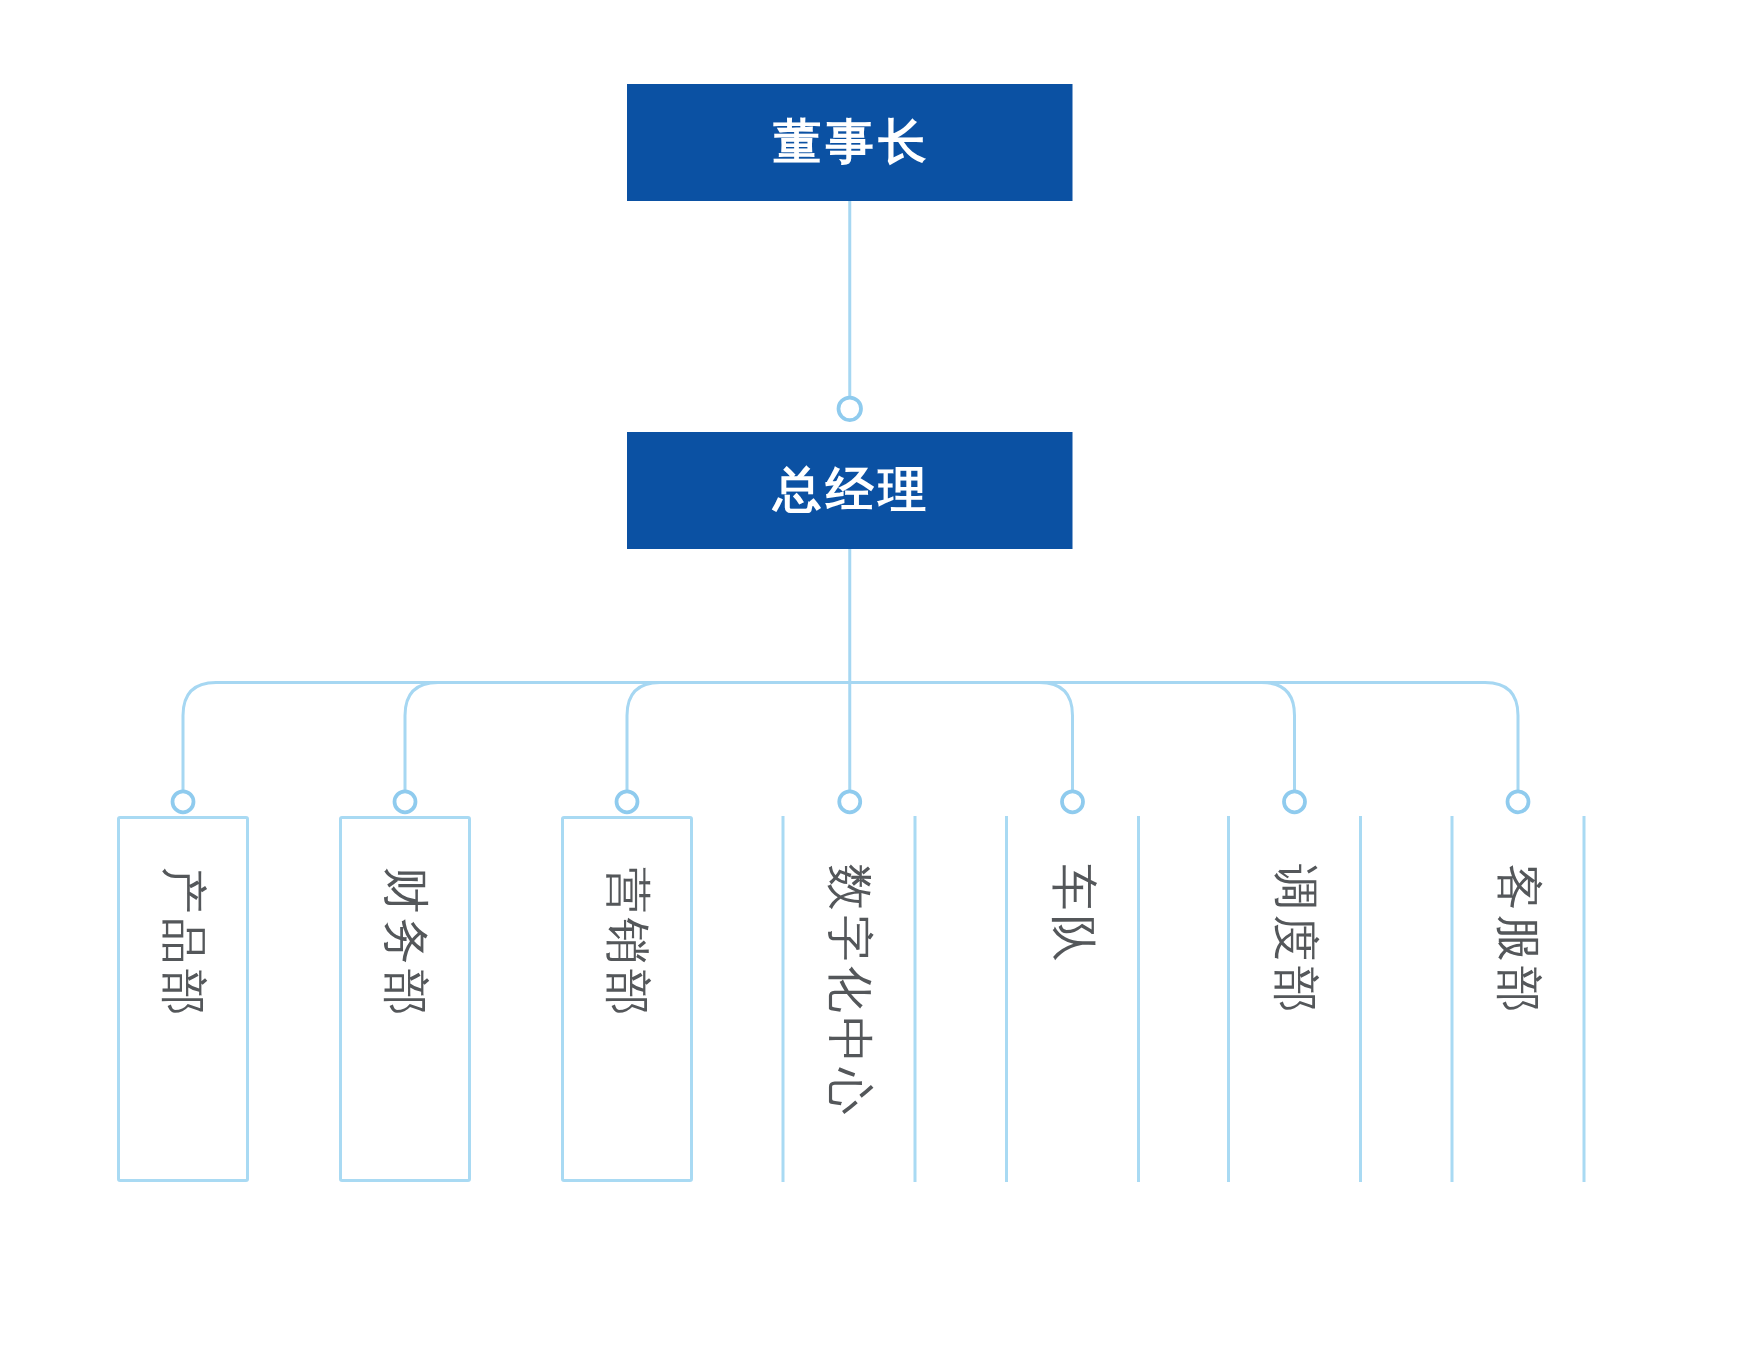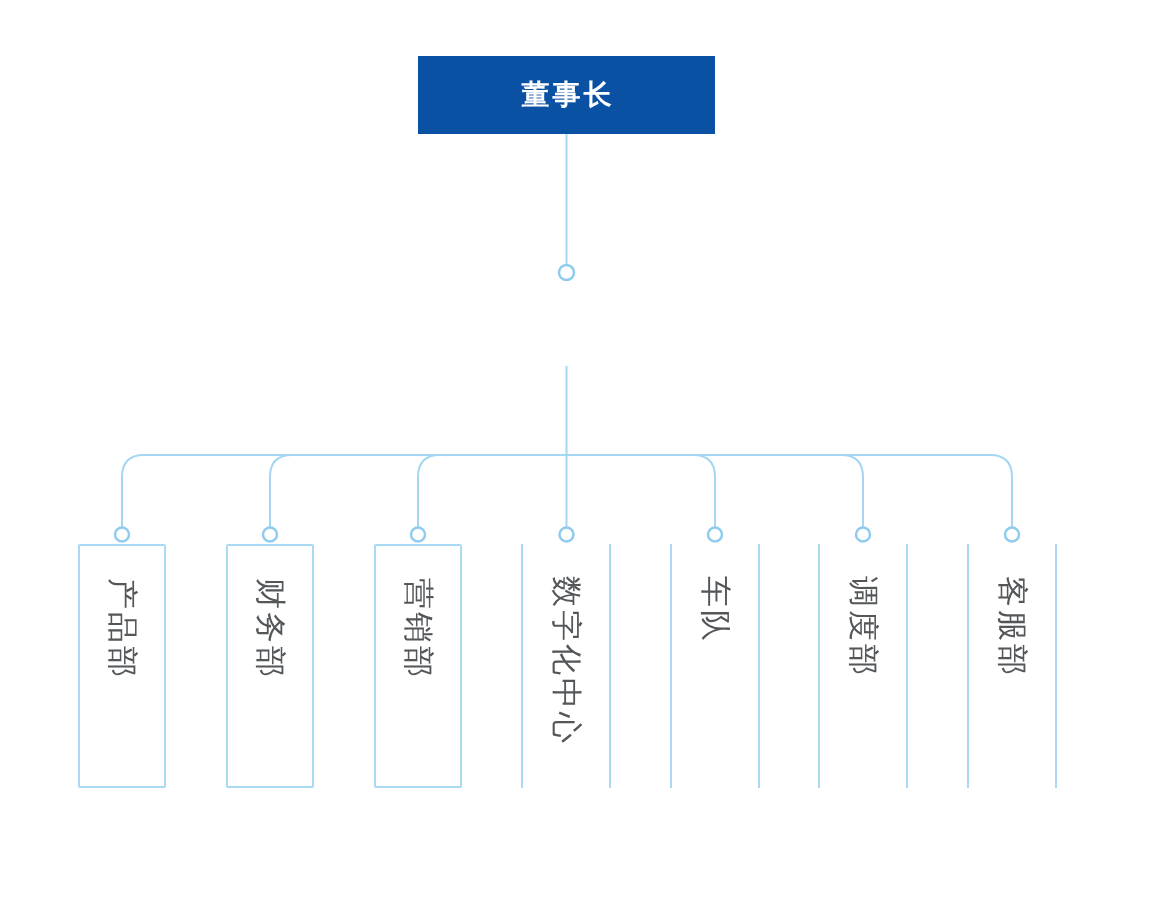--- a/index.html
+++ b/index.html
@@ -43,21 +43,21 @@
     position: absolute;
     width: 297px;
     height: 78px;
     background: var(--node-fill);
     display: flex;
     align-items: center;
     justify-content: center;
   }
   .exec-node .exec-label {
     color: var(--node-text);
-    font-size: 28px;
+    font-size: 32px;
     font-weight: bold;
     letter-spacing: 3px;
     text-indent: 3px;
     white-space: nowrap;
   }
   .exec-node.chairman { left: 418px; top: 56px; }
   .exec-node.gm       { left: 418px; top: 288px; }
 
   .dept-node {
     position: absolute;
@@ -124,20 +124,23 @@
     <circle class="joint" cx="566.5" cy="534.5" r="7"></circle>
     <circle class="joint" cx="715" cy="534.5" r="7"></circle>
     <circle class="joint" cx="863" cy="534.5" r="7"></circle>
     <circle class="joint" cx="1012" cy="534.5" r="7"></circle>
   </svg>
 
   <div class="exec-node chairman">
     <span class="exec-label">董事长</span>
   </div>
 
+  <div class="exec-node gm">
+    <span class="exec-label">总经理</span>
+  </div>
 
   <div class="dept-node full dept-1">
     <span class="dept-label">产品部</span>
   </div>
   <div class="dept-node full dept-2">
     <span class="dept-label">财务部</span>
   </div>
   <div class="dept-node full dept-3">
     <span class="dept-label">营销部</span>
   </div>

